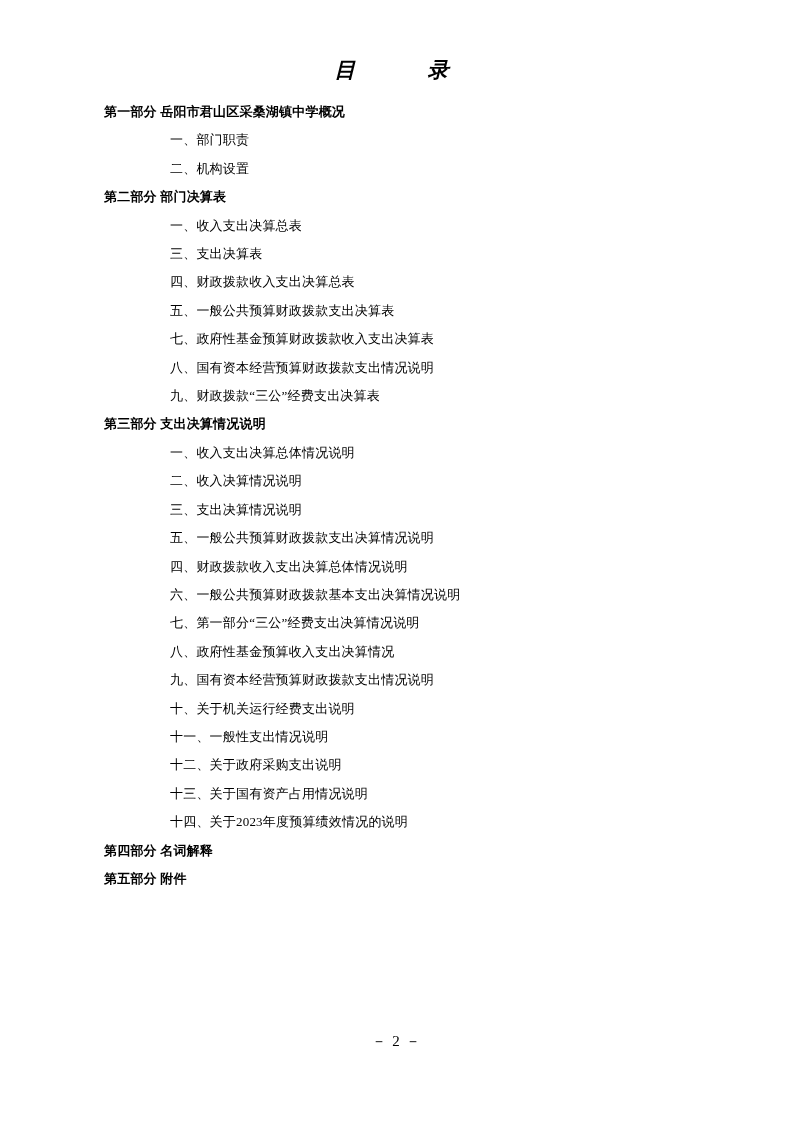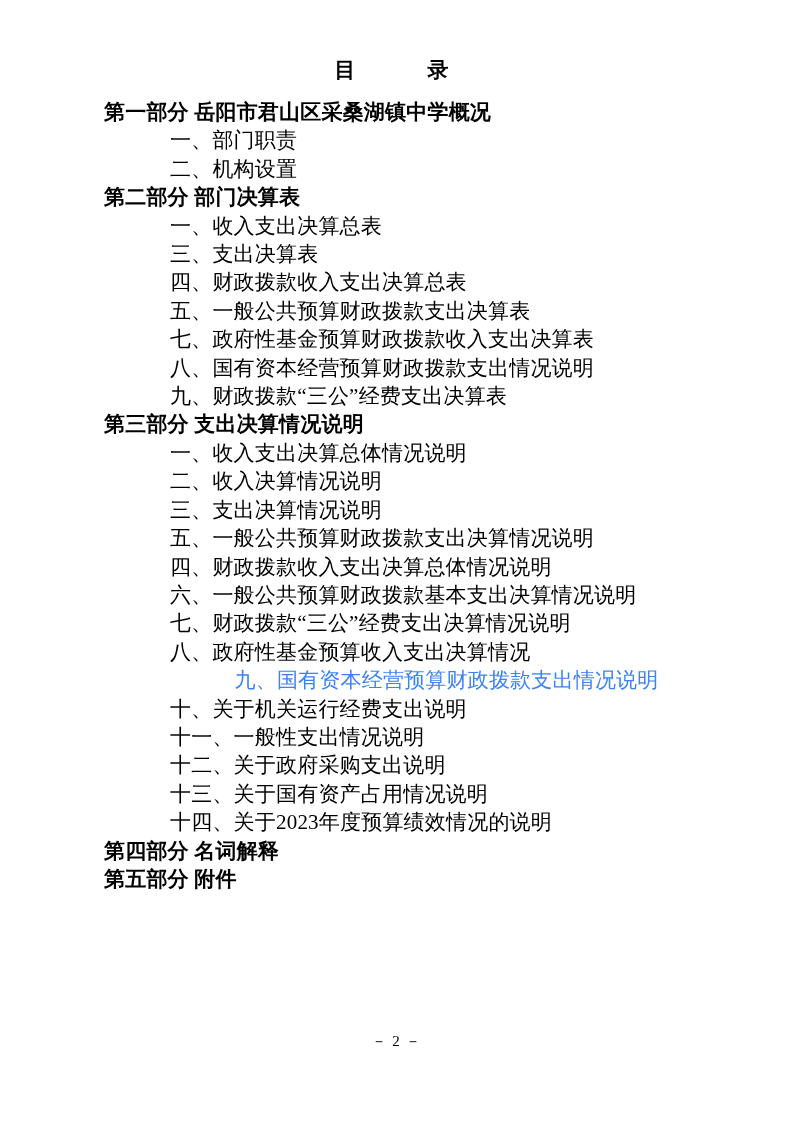--- a/index.html
+++ b/index.html
@@ -22,42 +22,42 @@
     box-sizing: border-box;
     padding: 48px 70px 0 70px;
   }
   .doc-title {
     text-align: center;
     font-size: 21px;
     font-weight: bold;
     letter-spacing: 10px;
     margin: 8px 0 14px 0;
     font-family: "Liberation Serif", "DejaVu Serif", serif;
+    font-style: italic;
   }
   .toc {
     margin-top: 4px;
   }
   .toc-entry {
-    font-size: 21px;
+    font-size: 13px;
     line-height: 28.4px;
     white-space: nowrap;
   }
   .toc-entry.part {
     font-weight: bold;
     margin-left: 34px;
     letter-spacing: 0.2px;
   }
   .toc-entry.item {
     margin-left: 100px;
     font-weight: normal;
     letter-spacing: 0.2px;
   }
   .toc-entry.faded {
-    color: #3b82f6;
-    text-align: center;
+    color: #000000;
   }
   .page-number {
     position: absolute;
     left: 0;
     right: 0;
     top: 1032px;
     text-align: center;
     font-size: 15px;
     letter-spacing: 1px;
   }
@@ -81,21 +81,21 @@
       <div class="toc-entry item">七、政府性基金预算财政拨款收入支出决算表</div>
       <div class="toc-entry item">八、国有资本经营预算财政拨款支出情况说明</div>
       <div class="toc-entry item">九、财政拨款“三公”经费支出决算表</div>
       <div class="toc-entry part">第三部分  支出决算情况说明</div>
       <div class="toc-entry item">一、收入支出决算总体情况说明</div>
       <div class="toc-entry item">二、收入决算情况说明</div>
       <div class="toc-entry item">三、支出决算情况说明</div>
       <div class="toc-entry item">五、一般公共预算财政拨款支出决算情况说明</div>
       <div class="toc-entry item">四、财政拨款收入支出决算总体情况说明</div>
       <div class="toc-entry item">六、一般公共预算财政拨款基本支出决算情况说明</div>
-      <div class="toc-entry item">七、财政拨款“三公”经费支出决算情况说明</div>
+      <div class="toc-entry item">七、第一部分“三公”经费支出决算情况说明</div>
       <div class="toc-entry item">八、政府性基金预算收入支出决算情况</div>
       <div class="toc-entry item faded">九、国有资本经营预算财政拨款支出情况说明</div>
       <div class="toc-entry item">十、关于机关运行经费支出说明</div>
       <div class="toc-entry item">十一、一般性支出情况说明</div>
       <div class="toc-entry item">十二、关于政府采购支出说明</div>
       <div class="toc-entry item">十三、关于国有资产占用情况说明</div>
       <div class="toc-entry item">十四、关于2023年度预算绩效情况的说明</div>
       <div class="toc-entry part">第四部分  名词解释</div>
       <div class="toc-entry part">第五部分  附件</div>
     </div>

